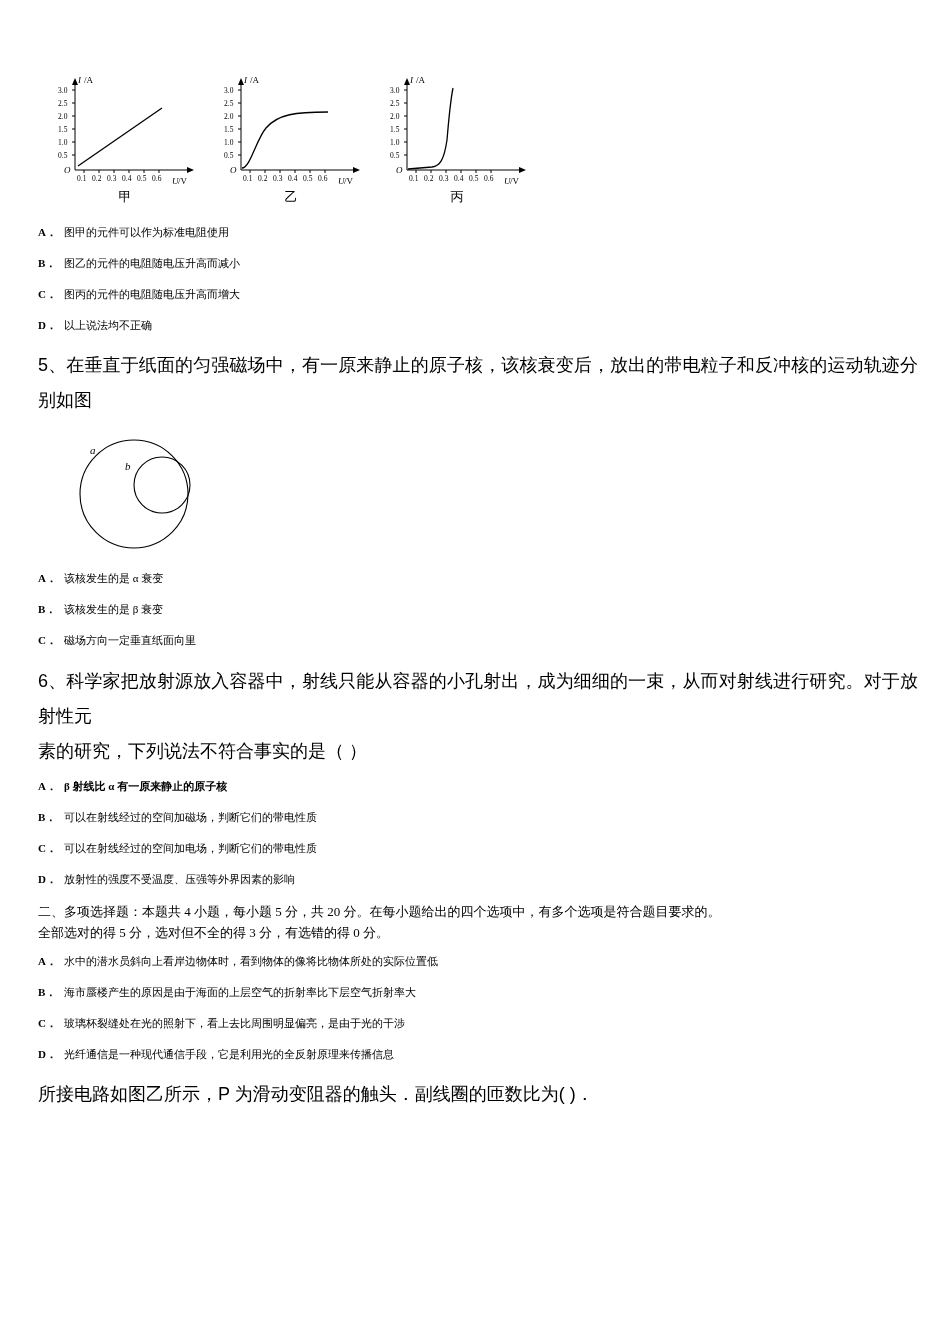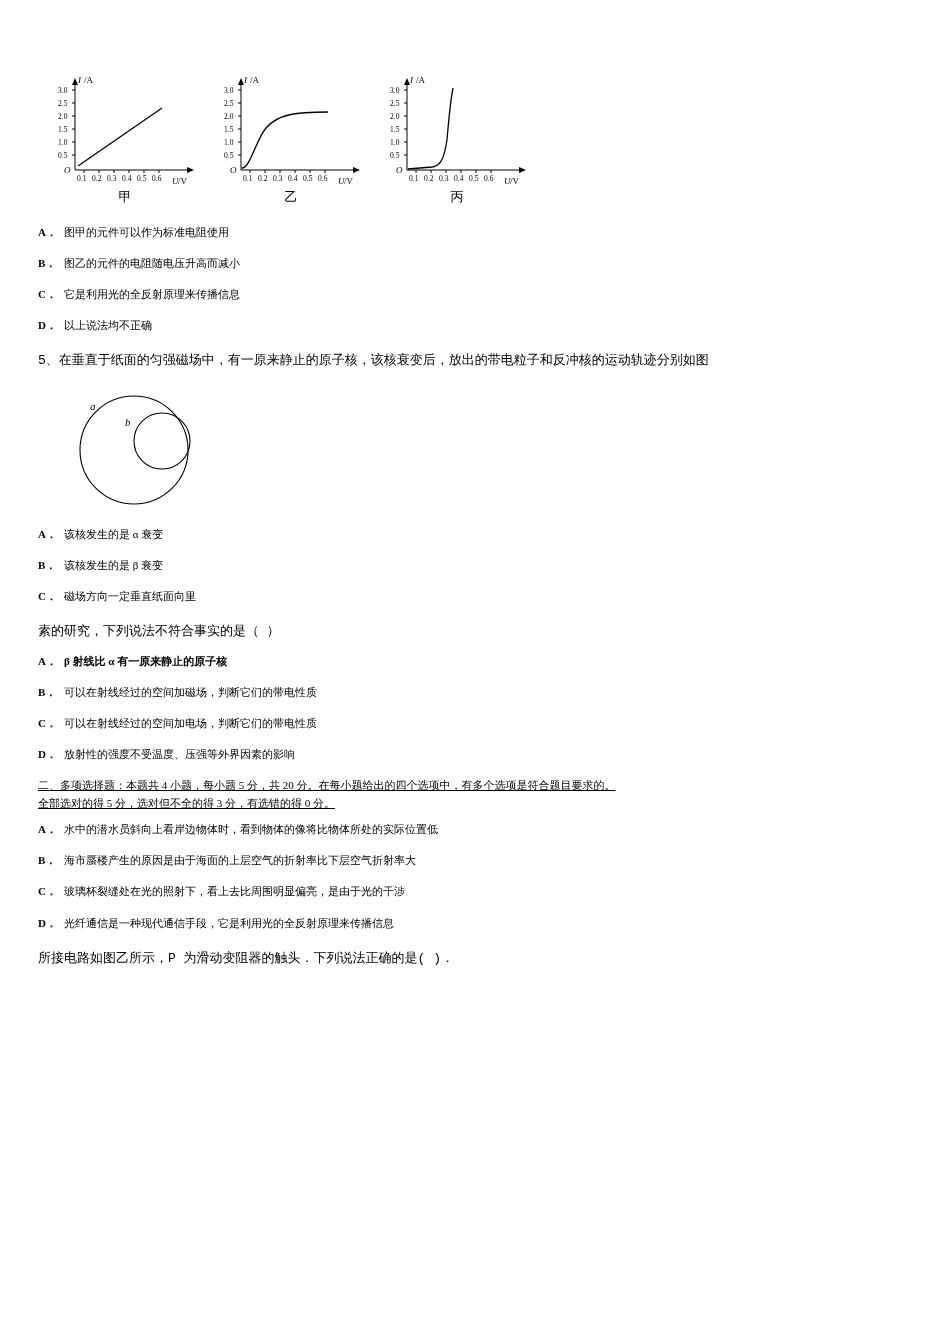--- a/index.html
+++ b/index.html
@@ -54,33 +54,32 @@
     padding-left: 26px;
     font-family: "Liberation Serif", serif;
   }
   .opt .lbl {
     display: inline-block;
     min-width: 26px;
     margin-left: -26px;
     font-weight: bold;
   }
   .qtext {
-    font-size: 13px;
+    font-size: 18px;
     line-height: 1.95;
     margin: 10px 0 8px 0;
     text-align: justify;
-    font-family: Liberation Mono, monospace;
+    font-family: Liberation Sans, sans-serif;
   }
   .qtext.tight { line-height: 1.65; }
   .section-note {
-    font-size: 11px;
+    font-size: 13px;
     line-height: 1.6;
     margin: 12px 0 6px 0;
     text-align: justify;
-    text-decoration: underline;
   }
   .bold { font-weight: bold; }
   .ital { font-style: italic; }
   .nucleus-fig {
     margin: 14px 0 18px 28px;
     width: 200px;
     height: 120px;
   }
 </style>
 </head>
@@ -226,21 +225,21 @@
       </div>
     </div>
 
     <div class="opt">
       <span class="lbl">A．</span><span>图甲的元件可以作为标准电阻使用</span>
     </div>
     <div class="opt">
       <span class="lbl">B．</span><span>图乙的元件的电阻随电压升高而减小</span>
     </div>
     <div class="opt">
-      <span class="lbl">C．</span><span>它是利用光的全反射原理来传播信息</span>
+      <span class="lbl">C．</span><span>图丙的元件的电阻随电压升高而增大</span>
     </div>
     <div class="opt">
       <span class="lbl">D．</span><span>以上说法均不正确</span>
     </div>
 
     <div class="qtext">
       <div>5、在垂直于纸面的匀强磁场中，有一原来静止的原子核，该核衰变后，放出的带电粒子和反冲核的运动轨迹分别如图</div>
     </div>
 
     <div class="nucleus-fig">
@@ -256,20 +255,21 @@
       <span class="lbl">A．</span><span>该核发生的是 α 衰变</span>
     </div>
     <div class="opt">
       <span class="lbl">B．</span><span>该核发生的是 β 衰变</span>
     </div>
     <div class="opt">
       <span class="lbl">C．</span><span>磁场方向一定垂直纸面向里</span>
     </div>
 
     <div class="qtext">
+      <div>6、科学家把放射源放入容器中，射线只能从容器的小孔射出，成为细细的一束，从而对射线进行研究。对于放射性元</div>
       <div>素的研究，下列说法不符合事实的是（        ）</div>
     </div>
 
     <div class="opt">
       <span class="lbl">A．</span><span class="bold">β 射线比 α 有一原来静止的原子核</span>
     </div>
     <div class="opt">
       <span class="lbl">B．</span><span>可以在射线经过的空间加磁场，判断它们的带电性质</span>
     </div>
     <div class="opt">
@@ -292,17 +292,17 @@
       <span class="lbl">B．</span><span>海市蜃楼产生的原因是由于海面的上层空气的折射率比下层空气折射率大</span>
     </div>
     <div class="opt">
       <span class="lbl">C．</span><span>玻璃杯裂缝处在光的照射下，看上去比周围明显偏亮，是由于光的干涉</span>
     </div>
     <div class="opt">
       <span class="lbl">D．</span><span>光纤通信是一种现代通信手段，它是利用光的全反射原理来传播信息</span>
     </div>
 
     <div class="qtext">
-      <div>所接电路如图乙所示，P 为滑动变阻器的触头．下列说法正确的是( )．</div>
+      <div>所接电路如图乙所示，P 为滑动变阻器的触头．副线圈的匝数比为( )．</div>
     </div>
 
   </div>
 </div>
 
 </body></html>

